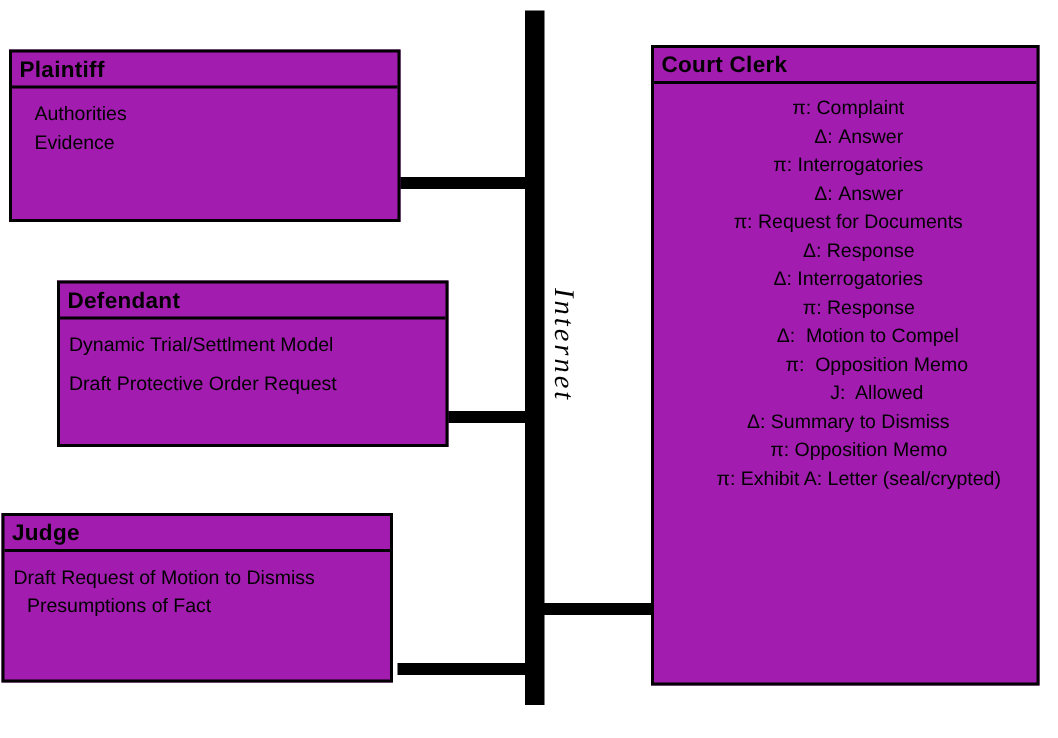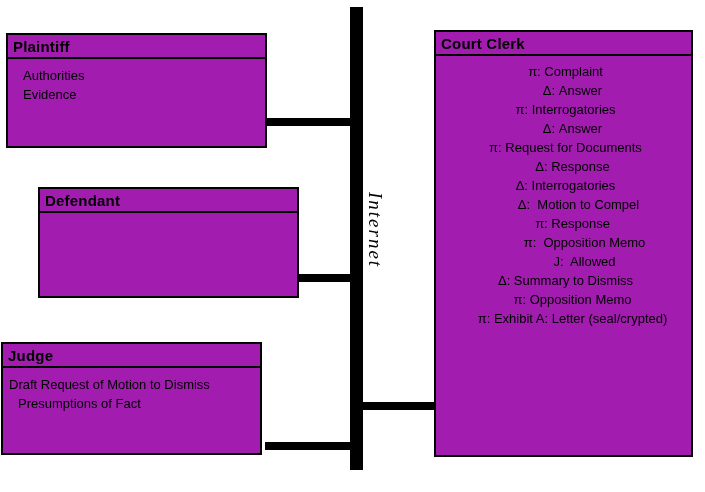--- a/index.html
+++ b/index.html
@@ -89,42 +89,46 @@
   <div class="node" style="left:6px; top:33px; width:261px; height:115px;">
     <div class="node-title">Plaintiff</div>
     <div class="node-body">
       <div class="line ind-1">Authorities</div>
       <div class="line ind-1">Evidence</div>
     </div>
   </div>
 
   <div class="node" style="left:22px; top:187px; width:261px; height:111px;margin-left:16px;">
     <div class="node-title">Defendant</div>
+    <div class="node-body">
+      <div class="line">Dynamic Trial/Settlment Model</div>
+      <div class="line gap-top">Draft Protective Order Request</div>
+    </div>
   </div>
 
   <div class="node" style="left:1px; top:342px; width:261px; height:113px;">
     <div class="node-title">Judge</div>
     <div class="node-body">
       <div class="line">Draft Request of Motion to Dismiss</div>
       <div class="line ind-1">Presumptions of Fact</div>
     </div>
   </div>
 
   <div class="node" style="left:434px; top:30px; width:259px; height:427px;">
     <div class="node-title">Court Clerk</div>
     <div class="clerk-body">
       <div class="line ci-0">π: Complaint</div>
       <div class="line ci-1">Δ: Answer</div>
       <div class="line ci-0">π: Interrogatories</div>
       <div class="line ci-1">Δ: Answer</div>
       <div class="line ci-0">π: Request for Documents</div>
       <div class="line ci-1">Δ: Response</div>
       <div class="line ci-0">Δ: Interrogatories</div>
+      <div class="line ci-1">π: Response</div>
       <div class="line ci-2">Δ:  Motion to Compel</div>
-      <div class="line ci-1">π: Response</div>
       <div class="line ci-3">π:  Opposition Memo</div>
       <div class="line ci-3">J:  Allowed</div>
       <div class="line ci-0">Δ: Summary to Dismiss</div>
       <div class="line ci-1">π: Opposition Memo</div>
       <div class="line ci-1">π: Exhibit A: Letter (seal/crypted)</div>
     </div>
   </div>
 
 </div>
 

